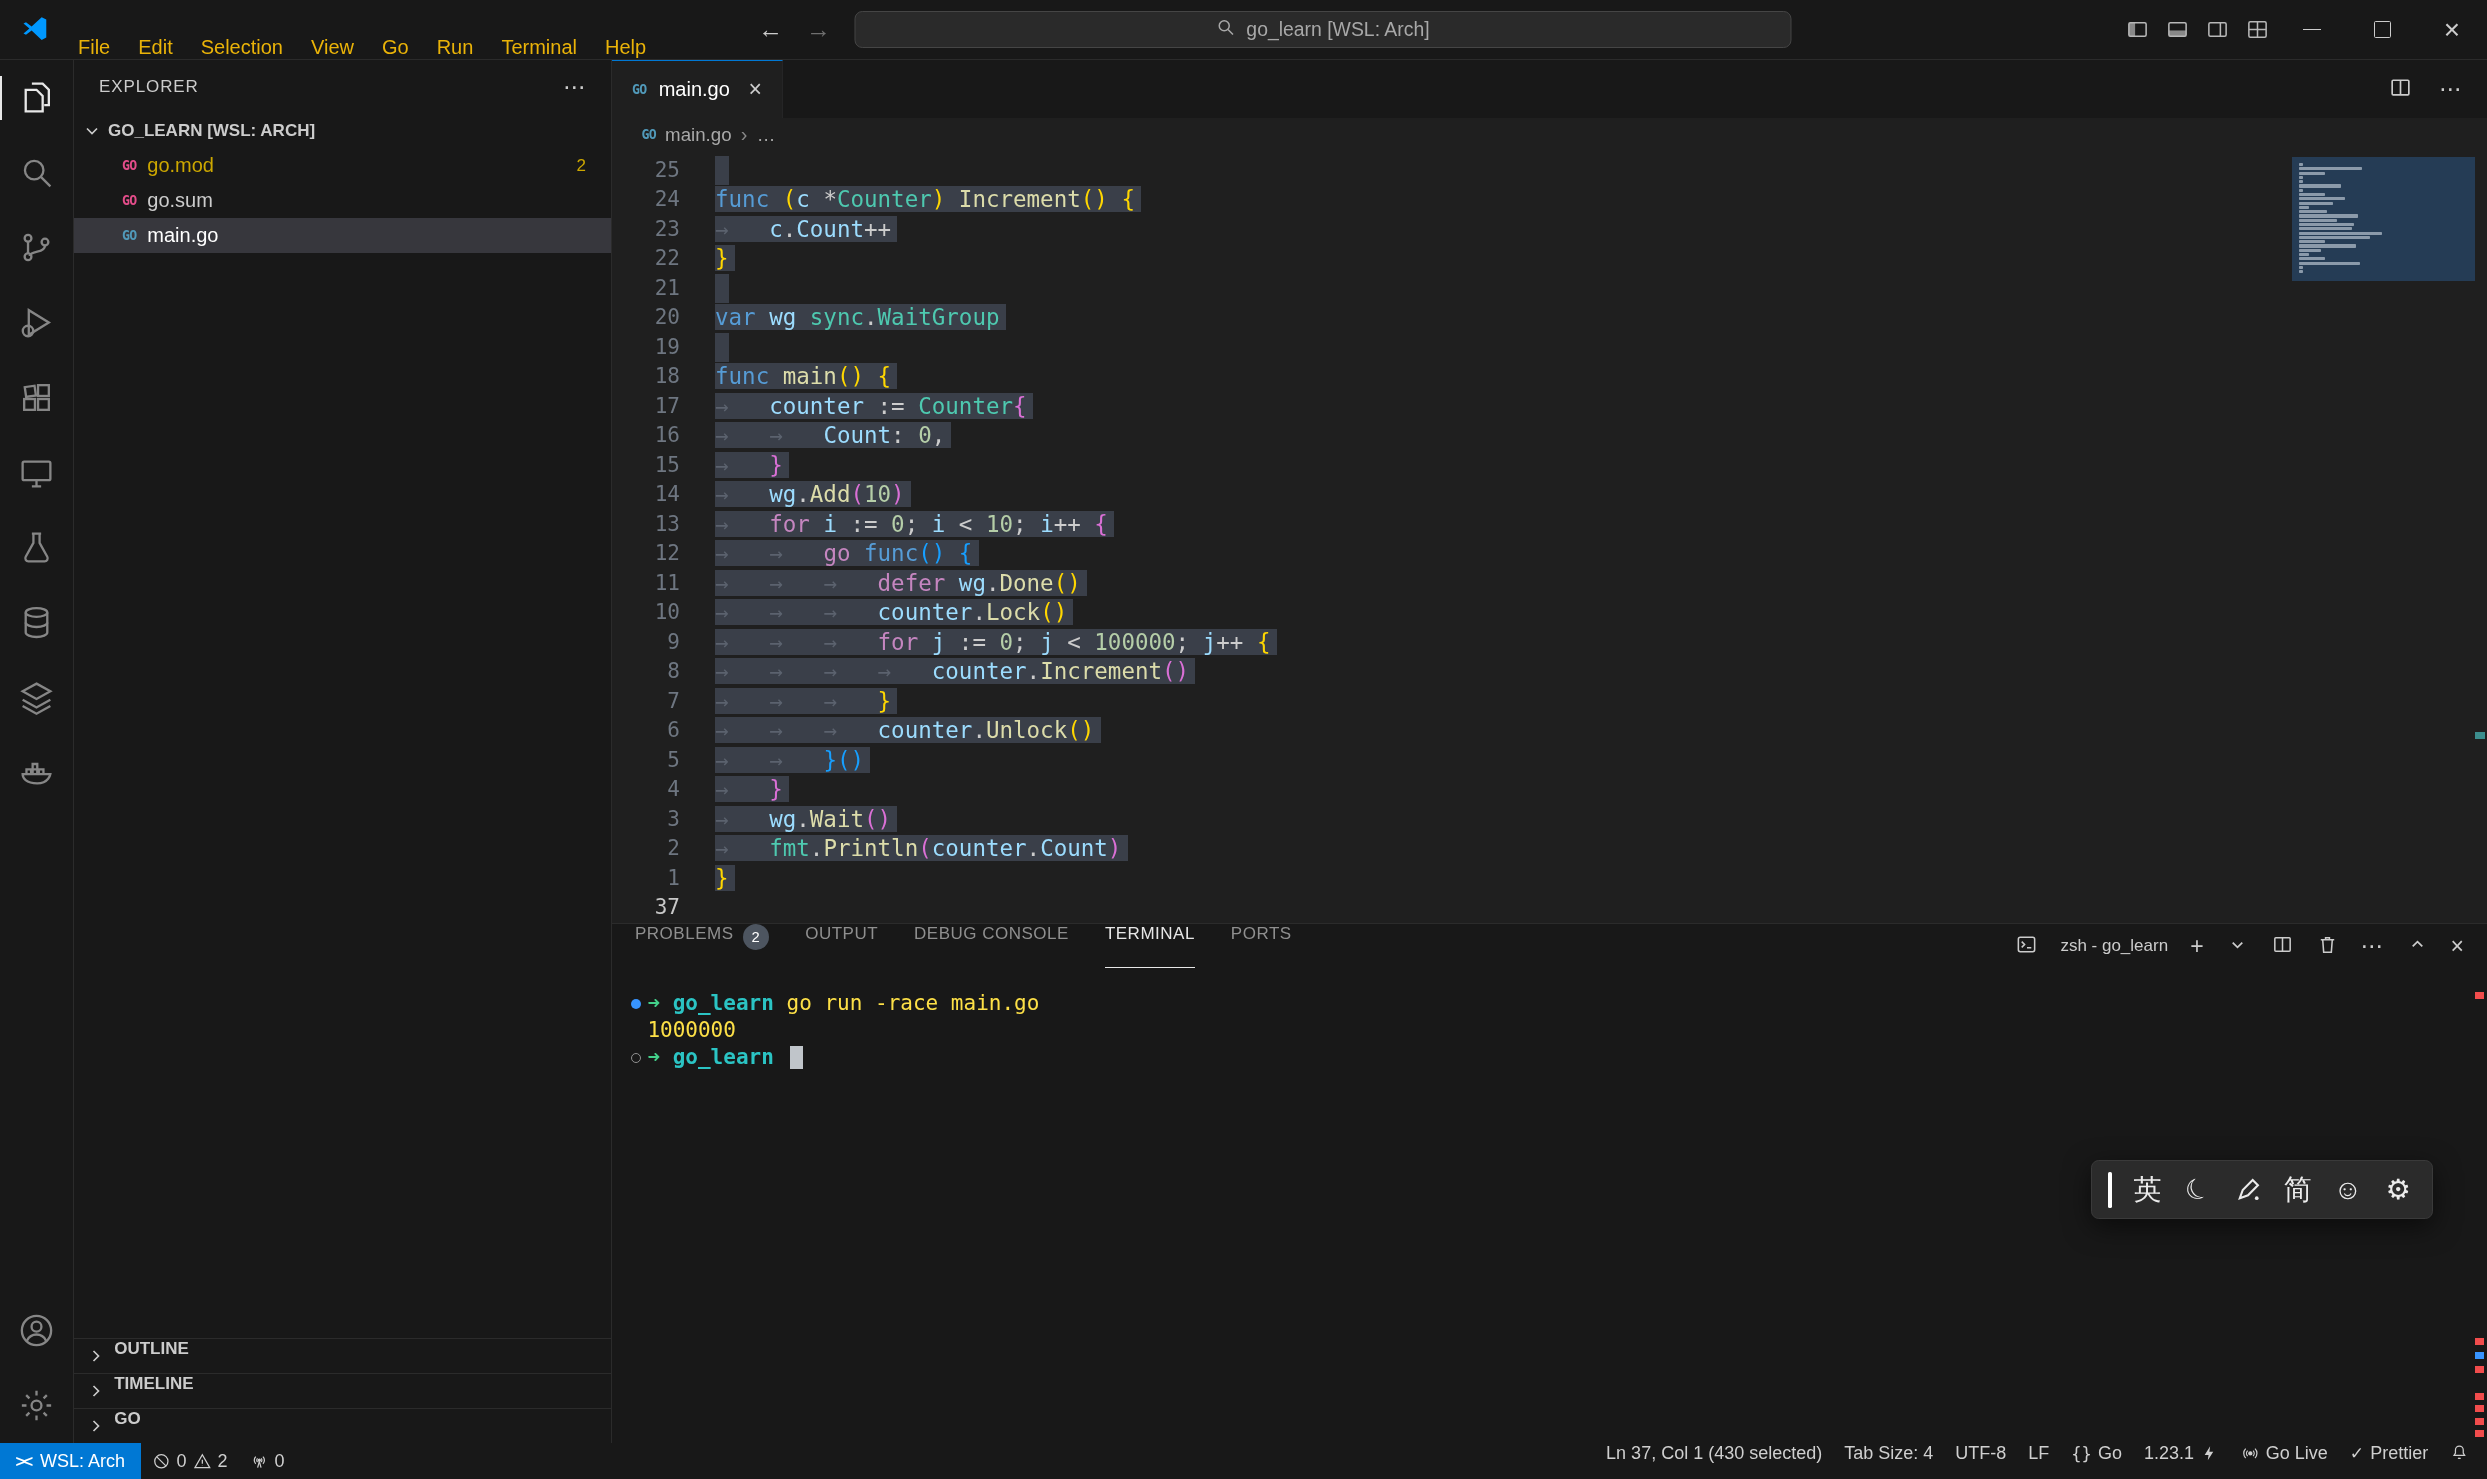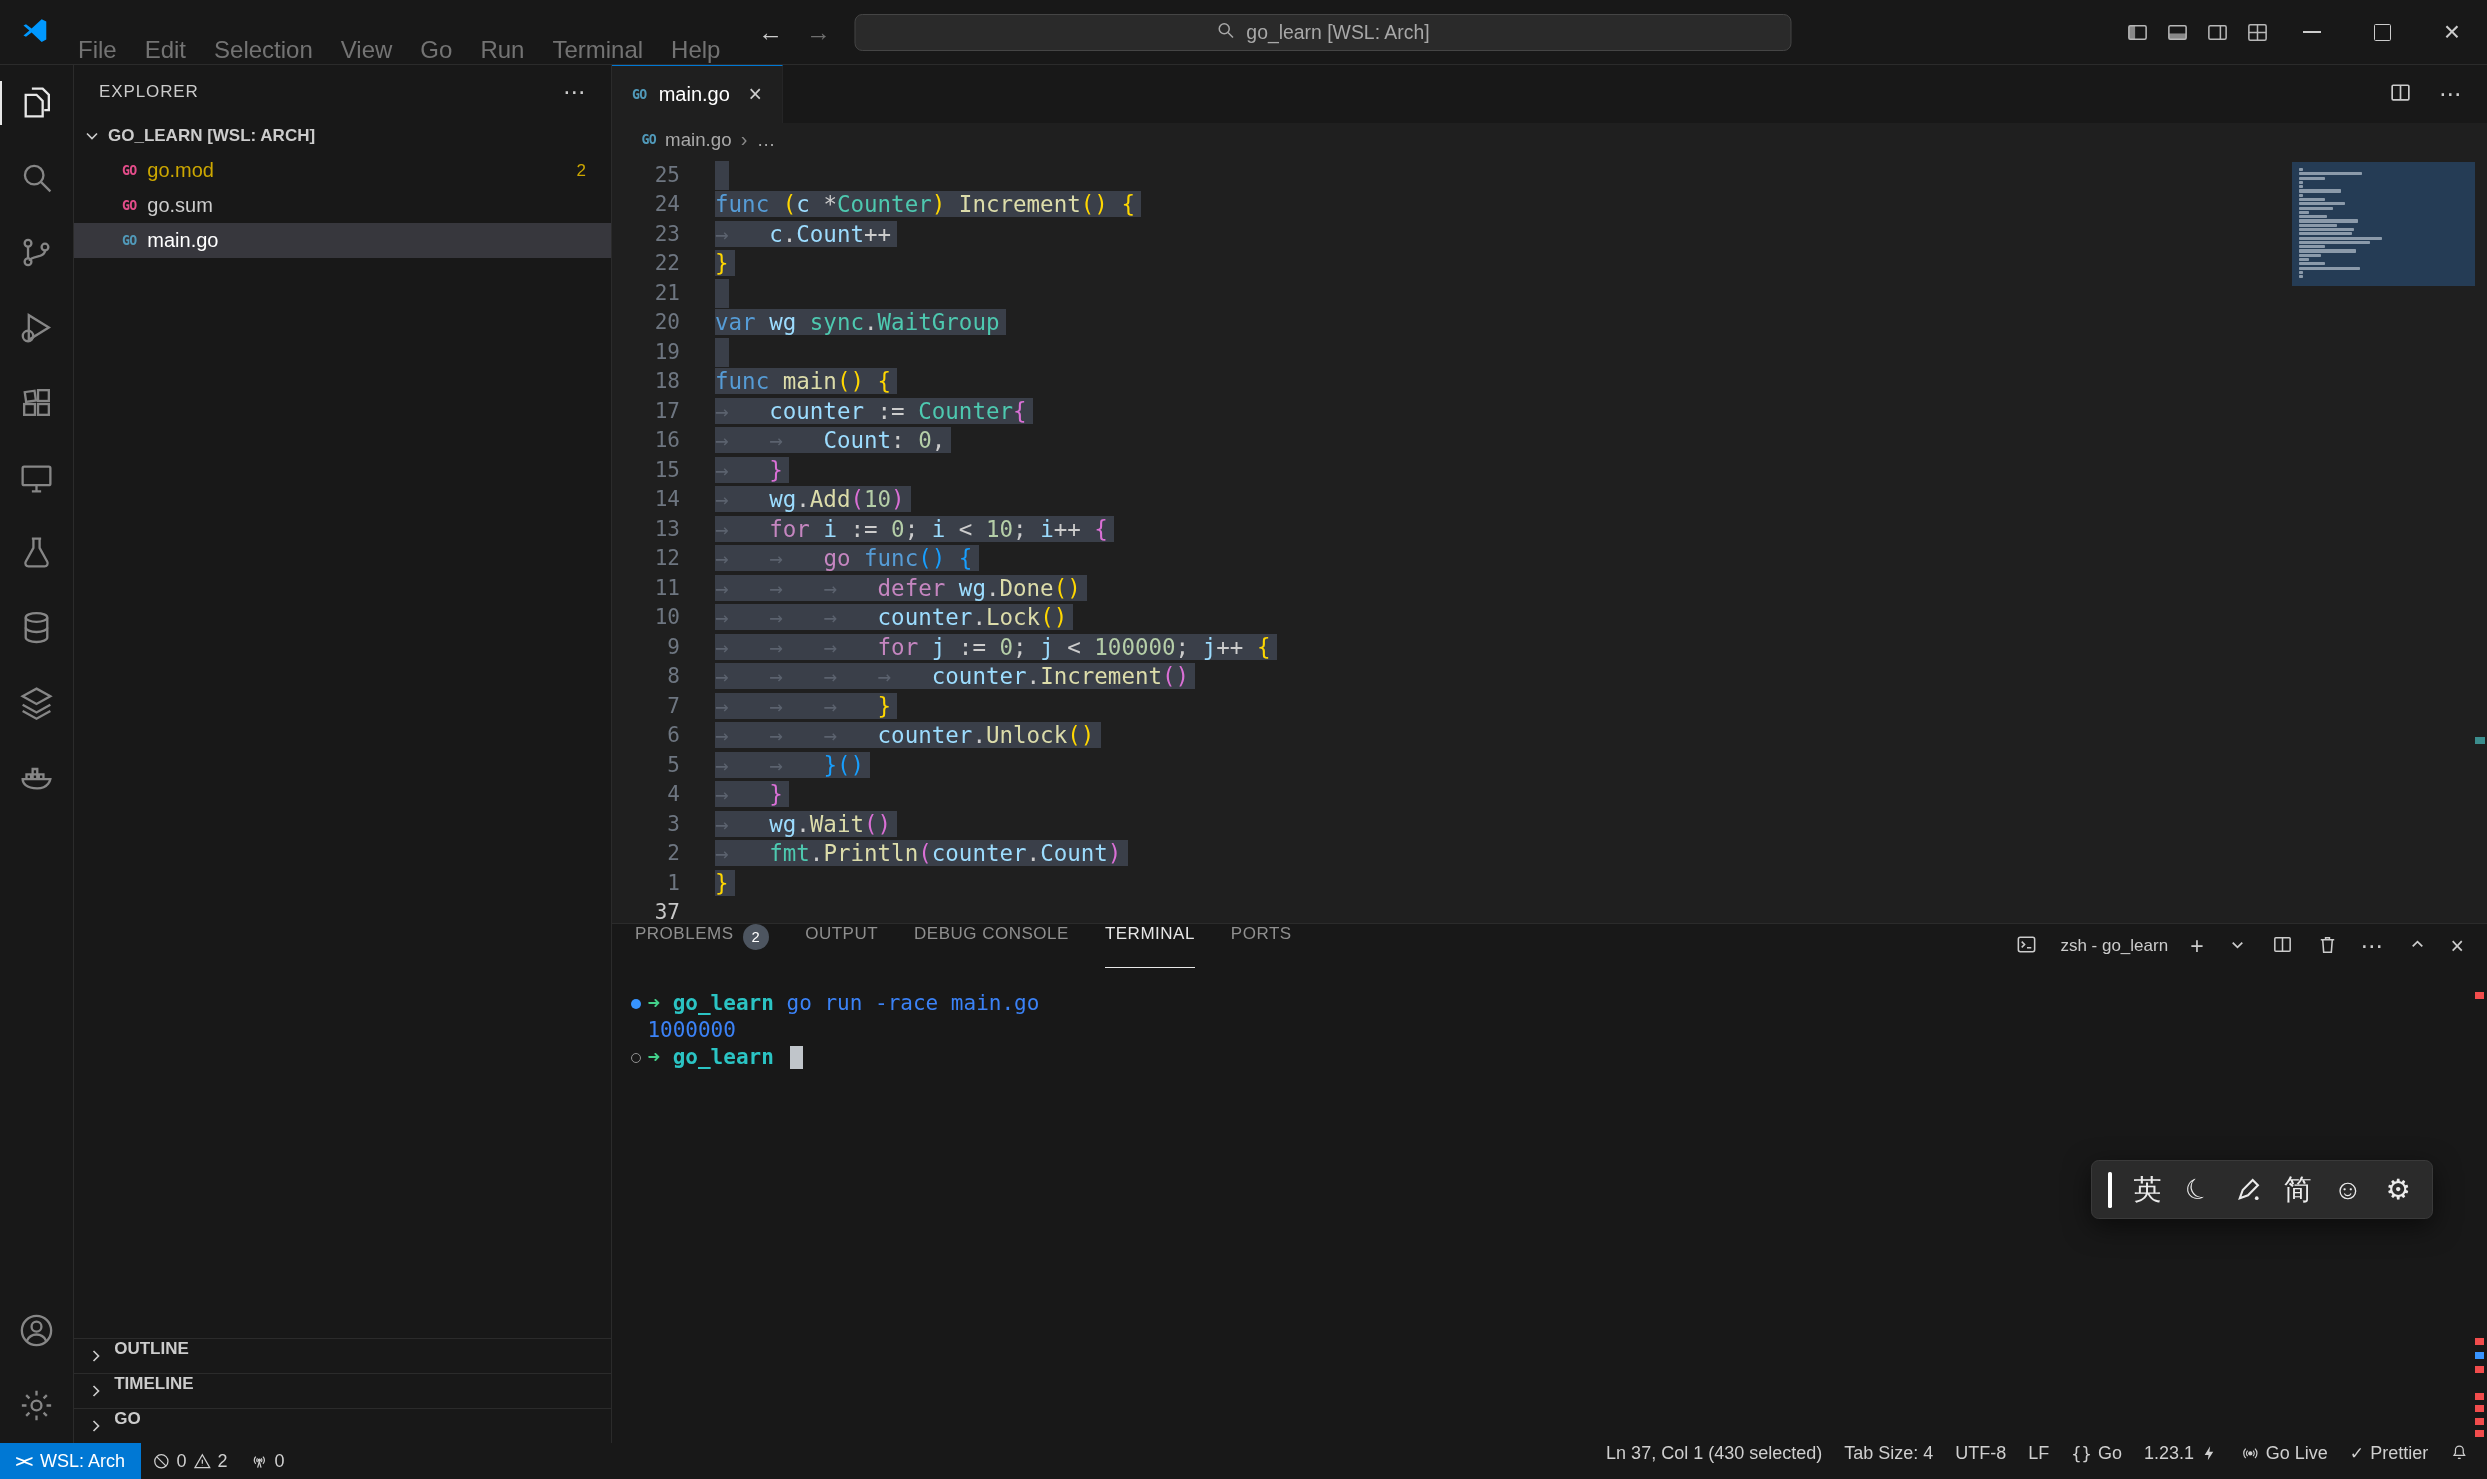--- a/index.html
+++ b/index.html
@@ -6,21 +6,21 @@
   html,body { width:2487px; height:1480px; background:#1f1f1f; overflow:hidden;
     font-family:"Liberation Sans","DejaVu Sans",sans-serif; color:#cccccc; }
   .window { position:relative; width:2487px; height:1480px; display:flex; flex-direction:column; }
 
   
   .titlebar { flex:0 0 51px; background:#181818; border-bottom:0.8px solid #2b2b2b;
     display:flex; align-items:center; position:relative; z-index:5; }
   .tb-left { display:flex; align-items:center; height:100%; padding-left:17px; }
   .vscode-logo { width:36px; height:36px; display:flex; align-items:center; justify-content:center; margin-right:11px; }
   .menus { display:flex; height:100%; align-items:center; }
-  .menu-item { padding:0 14px; font-size:24px; color:#737373; height:100%; display:flex; align-items:center; cursor:default;margin-top:36px; }
+  .menu-item { padding:0 14px; font-size:20px; color:#eab308; height:100%; display:flex; align-items:center; cursor:default;margin-top:36px; }
   .tb-center { position:absolute; left:50%; top:0; height:100%; transform:translateX(-47%);
     display:flex; align-items:center; gap:23px; }
   .nav-arrow { font-size:25px; color:#cccccc; }
   .nav-arrow.fwd { color:#6f6f6f; }
   .cmd-center { width:937px; height:37px; background:#2a2a2a; border:0.8px solid #454545; border-radius:7.8px;
     display:flex; align-items:center; justify-content:center; gap:11px; color:#a8a8a8; font-size:19.4px; }
   .tb-right { margin-left:auto; display:flex; align-items:center; height:100%; }
   .lay-ic { width:40px; height:51px; display:flex; align-items:center; justify-content:center; color:#b8b8b8; }
   .win-btn { width:70px; height:51px; display:flex; align-items:center; justify-content:center; color:#cccccc; }
   .min-glyph { display:inline-block; width:18.7px; height:1.6px; background:#cccccc; }
@@ -110,21 +110,21 @@
   .term-label { font-size:17px; color:#cccccc; }
   .pa-glyph { font-size:23px; color:#cccccc; line-height:1; }
   .terminal { flex:1; padding:22px 0 0 12.4px; font-family:"DejaVu Sans Mono",monospace;
     font-size:21px; line-height:27px; }
   .trow { display:flex; align-items:center; height:27px; white-space:pre; }
   .tdeco { flex:0 0 23px; width:23px; display:flex; align-items:center; justify-content:center; }
   .dot-f { width:10px; height:10px; border-radius:50%; background:#3794ff; }
   .dot-o { width:10px; height:10px; border-radius:50%; border:1.6px solid #8f8f8f; }
   .t-arrow { color:#43d08a; font-weight:bold; }
   .t-dir { color:#2bc4c4; font-weight:bold; }
-  .t-fg { color:#3b82f6;text-align:center; }
+  .t-fg { color:#fde047;text-align:center; }
   .cursor-block { display:inline-block; width:13.2px; height:23px; background:#c0c5ca; margin-left:3.1px; }
 
   
   .statusbar { flex:0 0 37px; background:#181818; display:flex; align-items:stretch;
     font-size:18px; color:#cfcfcf; }
   .sb-remote { background:#0078d4; color:#ffffff; display:flex; align-items:center; gap:9.3px; padding:0 15.5px; }
   .remote-ic { font-weight:bold; font-size:17px; letter-spacing:-2.3px; }
   .status-item { display:flex; align-items:center; gap:6.2px; padding:0 11px; }
   .status-item svg { width:18.7px; height:18.7px; }
   .sb-right { margin-left:auto; display:flex; align-items:flex-start; padding-right:7px; }

